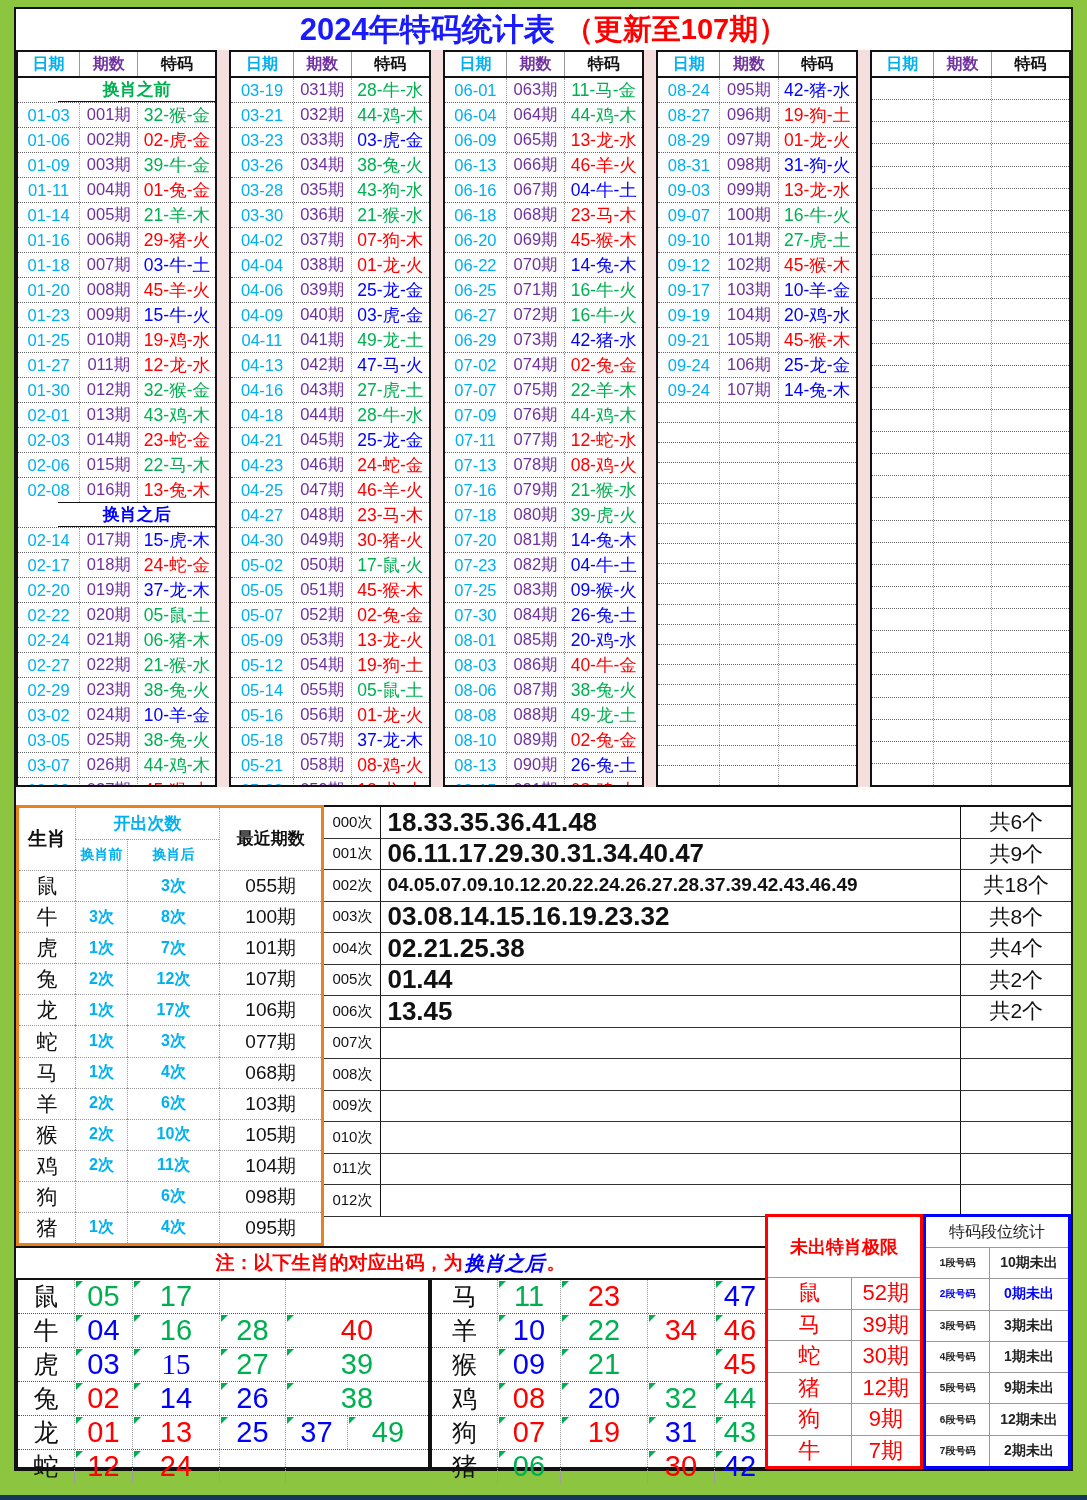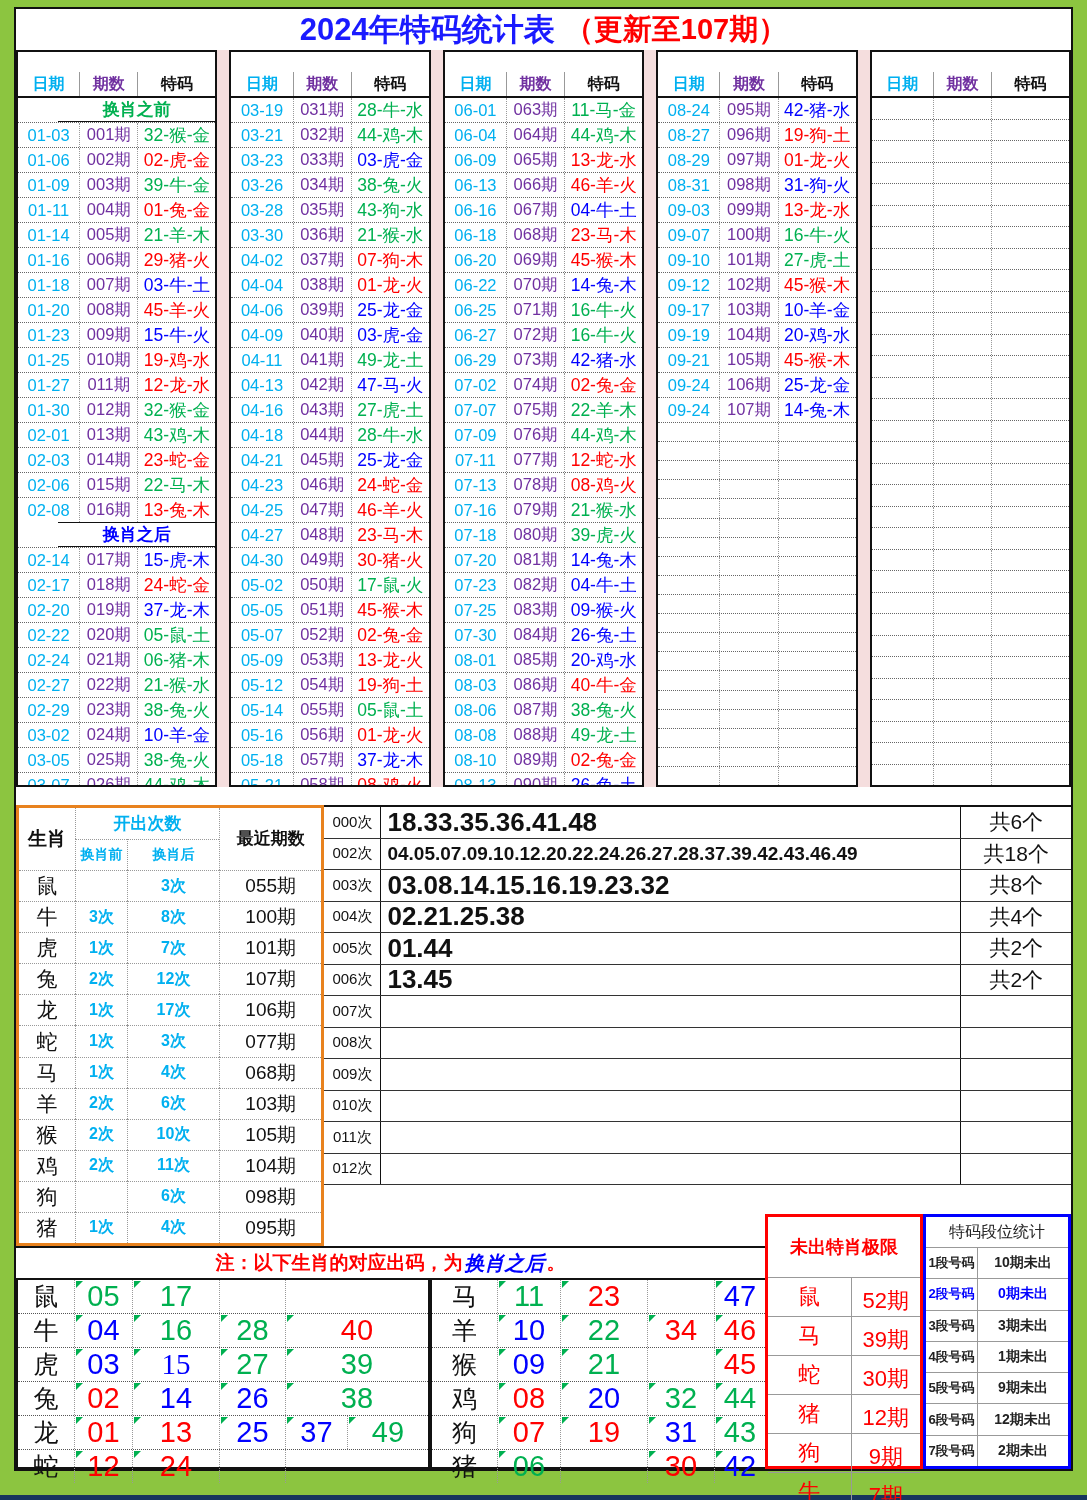--- a/index.html
+++ b/index.html
@@ -10,21 +10,21 @@
 
   
   .title { height:41px; display:flex; align-items:center; justify-content:center; gap:10px; }
   .t-main { color:var(--title-blue,#1A1AFF); font-size:31px; font-weight:bold; }
   .t-sub  { color:var(--title-red,#FF0000);  font-size:29px; font-weight:bold; }
 
   
   #topgrid { display:flex; height:737px; }
   .tgroup { flex:1 1 0; border:2px solid #111; display:flex; flex-direction:column; overflow:hidden; }
   .pinksep { width:12px; background:var(--pink-separator,#F5DEDE); }
-  .g-header { height:26px; flex:0 0 26px; display:flex; border-bottom:2px solid #111;margin-top:20px; }
+  .g-header { height:26px; flex:0 0 26px; display:flex; border-bottom:2px solid #111; }
   .hc { display:flex; align-items:center; justify-content:center; font-weight:bold; font-size:16px; }
   .hc.h-date { width:31%; color:var(--date-cyan,#00B0F0); }
   .hc.h-period { width:30%; color:var(--period-purple,#7030A0); border-left:1px solid #999; border-right:1px solid #999; }
   .hc.h-code { flex:1; color:#111; }
   .trow { flex:1 1 0; display:flex; border-top:1px dotted #666; }
   .g-header + .trow, .g-header + .secrow { border-top:none; }
   .tc { display:flex; align-items:center; justify-content:center; font-size:16.5px; }
   .c-date { width:31%; color:var(--date-cyan,#00B0F0); }
   .c-period { width:30%; color:var(--period-purple,#7030A0); border-left:1px dotted #999; border-right:1px dotted #999; }
   .c-code { flex:1; font-size:17.5px; }
@@ -71,28 +71,28 @@
   .mk::before { content:''; position:absolute; left:1px; top:1px; width:0; height:0;
                 border-top:7px solid var(--code-green,#00B050); border-right:7px solid transparent; }
 
   
   #redbox { position:absolute; right:148px; bottom:0; width:158px; height:255px; background:#fff;
             border:3px solid var(--code-red,#FF0000); display:flex; flex-direction:column; z-index:3; }
   .rb-title { height:60px; flex:0 0 60px; display:flex; align-items:center; justify-content:center;
               color:var(--code-red,#FF0000); font-weight:bold; font-size:18px; }
   .rb-row { flex:1 1 0; display:flex; border-top:1px solid #999; }
   .rb-z { width:55%; display:flex; align-items:center; justify-content:center; color:var(--code-red,#FF0000); font-size:22px; border-right:1px solid #999; }
-  .rb-p { flex:1; display:flex; align-items:center; justify-content:center; color:var(--code-red,#FF0000); font-size:22px;margin-top:8px; }
+  .rb-p { flex:1; display:flex; align-items:center; justify-content:center; color:var(--code-red,#FF0000); font-size:22px; }
 
   
   #bluebox { position:absolute; right:0; bottom:0; width:148px; height:255px; background:#fff;
              border:3px solid var(--code-blue,#0000FF); display:flex; flex-direction:column; z-index:3; }
   .bb-title { height:30px; flex:0 0 30px; display:flex; align-items:center; justify-content:center; font-size:16px; color:#222; }
   .bb-row { flex:1 1 0; display:flex; border-top:1px solid #999; }
-  .bb-l { width:52px; display:flex; align-items:center; justify-content:center; font-size:13px; font-weight:bold; color:#222; border-right:1px solid #999; }
+  .bb-l { width:64px; display:flex; align-items:center; justify-content:center; font-size:10px; font-weight:bold; color:#222; border-right:1px solid #999;font-family:Liberation Mono, monospace; }
   .bb-v { flex:1; display:flex; align-items:center; justify-content:center; font-size:14px; font-weight:bold; color:#222; }
   .bb-row.hl .bb-l, .bb-row.hl .bb-v { color:var(--code-blue,#0000FF); }
 </style>
 </head>
 <body>
 
 <div class="page">
   <div class="frame">
 
     <div class="title">
@@ -945,20 +945,25 @@
           <div class="zc z-cnt bl bt" style="grid-area: 14 / 3;">4次</div>
           <div class="zc z-rec bl bt" style="grid-area: 14 / 4;">095期</div>
         </div>
       <div id="freq">
           <div class="frow">
             <div class="f-label">000次</div>
             <div class="f-nums" style="font-size: 26px;">18.33.35.36.41.48</div>
             <div class="f-count">共6个</div>
           </div>
           <div class="frow">
+            <div class="f-label">001次</div>
+            <div class="f-nums" style="font-size: 26px;">06.11.17.29.30.31.34.40.47</div>
+            <div class="f-count">共9个</div>
+          </div>
+          <div class="frow">
             <div class="f-label">002次</div>
             <div class="f-nums" style="font-size: 19px;">04.05.07.09.10.12.20.22.24.26.27.28.37.39.42.43.46.49</div>
             <div class="f-count">共18个</div>
           </div>
           <div class="frow">
             <div class="f-label">003次</div>
             <div class="f-nums" style="font-size: 26px;">03.08.14.15.16.19.23.32</div>
             <div class="f-count">共8个</div>
           </div>
           <div class="frow">

